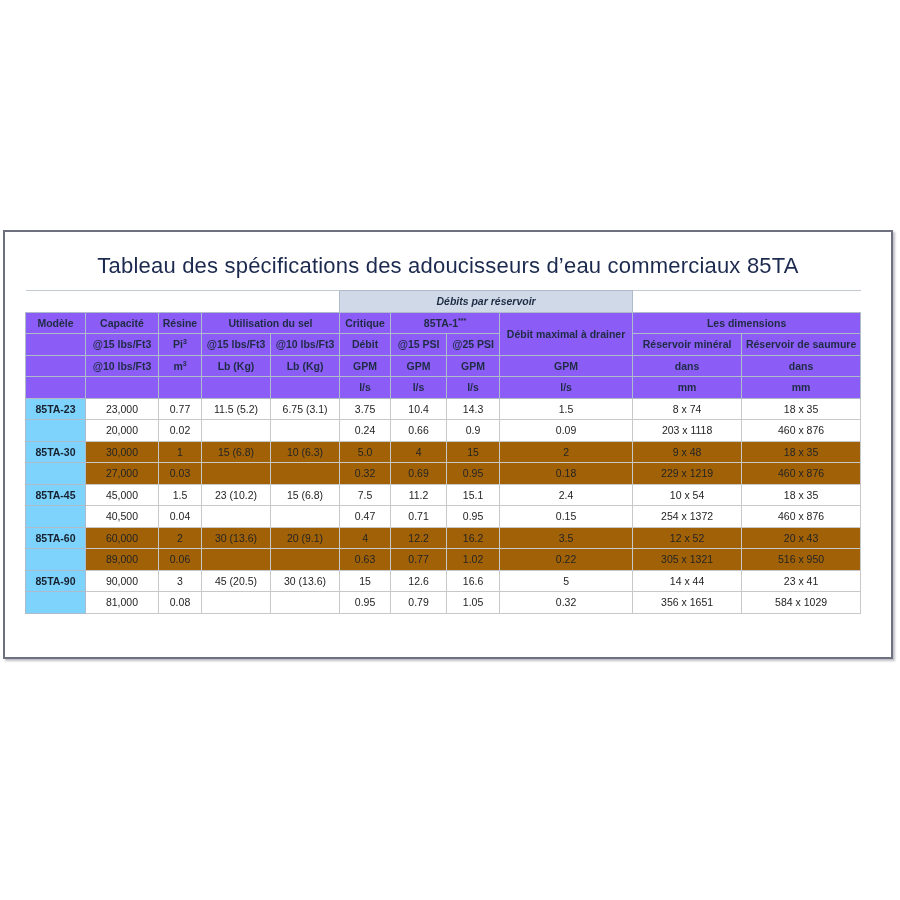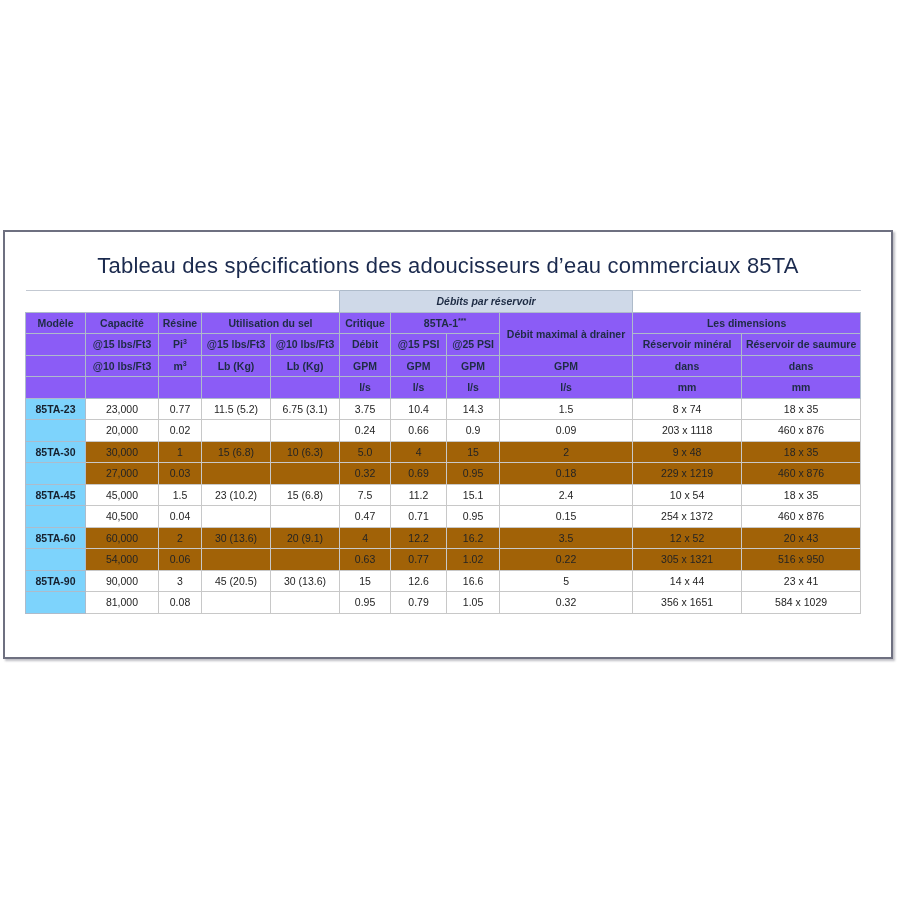--- a/index.html
+++ b/index.html
@@ -252,21 +252,21 @@
           <td>20 (9.1)</td>
           <td>4</td>
           <td>12.2</td>
           <td>16.2</td>
           <td>3.5</td>
           <td>12 x 52</td>
           <td>20 x 43</td>
         </tr>
         <tr class="data-row gray">
           <td class="model-cell"></td>
-          <td>54,000</td>
+          <td>89,000</td>
           <td>0.06</td>
           <td></td>
           <td></td>
           <td>0.63</td>
           <td>0.77</td>
           <td>1.02</td>
           <td>0.22</td>
           <td>305 x 1321</td>
           <td>516 x 950</td>
         </tr>

